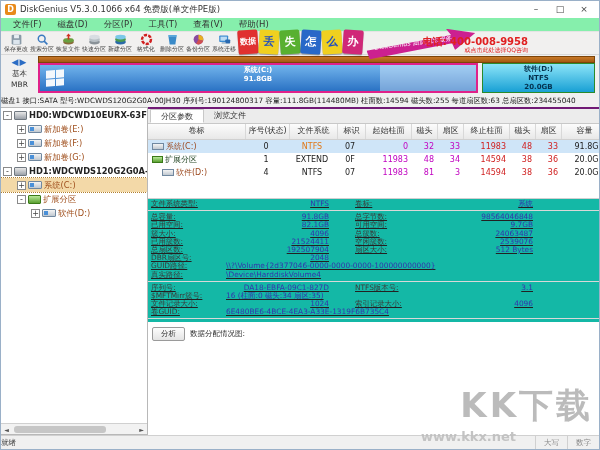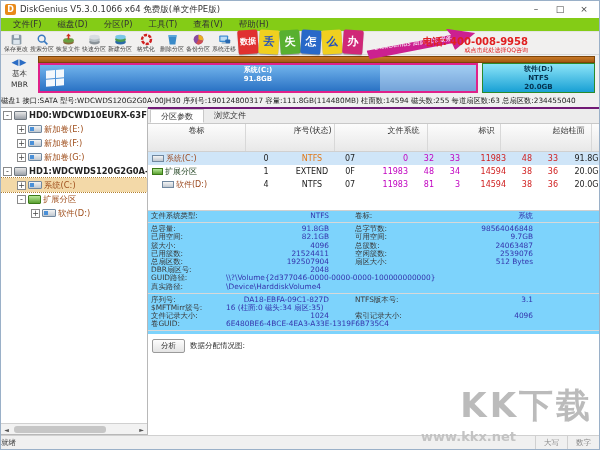--- a/index.html
+++ b/index.html
@@ -8,21 +8,21 @@
   .app { position:relative; width:600px; height:450px; background:#f0f0f0; border:1px solid #9ab0c8; }
 
   
   .titlebar { position:absolute; left:0; top:0; width:100%; height:17px; background:#ffffff; display:flex; align-items:center; padding:0 4px; }
   .app-icon { width:11px; height:11px; background:#e88a1a; color:#fff; font-size:8px; font-weight:bold; text-align:center; line-height:11px; border-radius:2px; margin-right:4px; }
   .title { font-size:8.5px; color:#333; }
   .win-controls { margin-left:auto; display:flex; gap:2px; }
   .win-btn { width:22px; height:13px; text-align:center; line-height:12px; font-size:9px; color:#444; }
 
   
-  .menubar { position:absolute; left:0; top:17px; width:100%; height:14px; background:#84cc16; display:flex; align-items:center; padding-left:4px; border-bottom:1px solid #e4e4e4; }
+  .menubar { position:absolute; left:0; top:17px; width:100%; height:14px; background:#86efac; display:flex; align-items:center; padding-left:4px; border-bottom:1px solid #e4e4e4; }
   .menu-item { font-size:8.5px; color:#333; padding:0 8px; line-height:13px; }
 
   
   .toolbar { position:absolute; left:0; top:31px; width:100%; height:23px; background:#f1f0ef; border-bottom:1px solid #d8d8d8; display:flex; align-items:flex-start; padding:1px 2px 0 2px; }
   .tbtn { width:26px; height:22px; display:flex; flex-direction:column; align-items:center; justify-content:flex-start; }
   .tbtn svg { width:13px; height:13px; display:block; }
   .tbtn .tlabel { font-size:6.5px; color:#444; white-space:nowrap; transform:scale(0.92); line-height:7px; }
 
   
   .banner { position:absolute; left:237px; top:19px; width:290px; height:34px; z-index:5; display:flex; align-items:flex-end; }
@@ -74,34 +74,34 @@
   .hthumb { height:7px; width:92px; background:#c6c6c6; border-radius:3px; margin-left:2px; }
 
   
   .right { flex:1; display:flex; flex-direction:column; background:#fff; border-top:2px solid #701a75; overflow:hidden; }
   .tabs { height:15px; background:#ececec; display:flex; border-bottom:1px solid #c8c8c8; padding-left:2px; }
   .tab { font-size:8px; padding:0 10px; line-height:14px; color:#333; }
   .tab.active { background:#fff; border:1px solid #c8c8c8; border-bottom:1px solid #fff; }
 
   .ptable { width:100%; }
   .trow { display:grid; grid-template-columns:98px 44px 48px 28px 46px 26px 26px 46px 26px 26px 46px 20px; height:13px; align-items:center; font-size:8px; }
-  .trow.hdr { background:linear-gradient(#fcfcfc,#e8e8e8); border-bottom:1px solid #d0d0d0; height:28px; color:#333;gap:45px; }
+  .trow.hdr { background:linear-gradient(#fcfcfc,#e8e8e8); border-bottom:1px solid #d0d0d0; height:16px; color:#333; }
   .trow.hdr span { border-right:1px solid #d8d8d8; height:100%; line-height:13px; text-align:center; overflow:hidden; white-space:nowrap; }
   .cell { text-align:right; padding-right:4px; white-space:nowrap; overflow:hidden; }
   .cell.vol { text-align:left; padding-left:4px; display:flex; align-items:center; gap:2px; }
   .cell.ctr { text-align:center; }
   .chs-s { color:#c000c0; } .chs-e { color:#d02020; }
   .fs-active { color:#e07818; }
   .vol-sys,.vol-d { color:#9c4a20; } .vol-ext { color:#224422; }
   .trow.sel { background:#cfe5f8; }
   .mini-vol { width:12px; height:7px; border:1px solid #7088a0; background:linear-gradient(#f4f4f4,#c0c8d0); flex:none; }
   .mini-ext { width:11px; height:7px; border:1px solid #3a7a18; background:linear-gradient(#b8e89a,#5aa030); flex:none; }
 
   
-  .fspanel { margin-top:19px; border-top:1px solid #d0d0d0; background:#7dd3fc; font-size:7.4px; padding:1px 0; }
+  .fspanel { margin-top:19px; border-top:1px solid #d0d0d0; background:#14b8a6; font-size:7.4px; padding:1px 0;text-decoration:underline; }
   .fsrow { display:flex; height:8.2px; line-height:8.2px; white-space:nowrap; }
   .fl { width:78px; padding-left:3px; color:#3a3a3a; }
   .fv { width:103px; text-align:right; color:#3434ac; }
   .fl2 { width:86px; padding-left:26px; color:#3a3a3a; }
   .fv2 { width:118px; text-align:right; color:#3434ac; }
   .fv.long { width:auto; text-align:left; }
   .fsdiv { border-top:1px solid #d8d8d8; margin:2px 0; }
 
   .analyze-row { display:flex; align-items:center; margin-top:5px; padding-left:4px; gap:5px; }
   .analyze-btn { font-size:7.5px; padding:1px 8px; background:linear-gradient(#fdfdfd,#e4e4e4); border:1px solid #9a9a9a; border-radius:2px; color:#333; }

